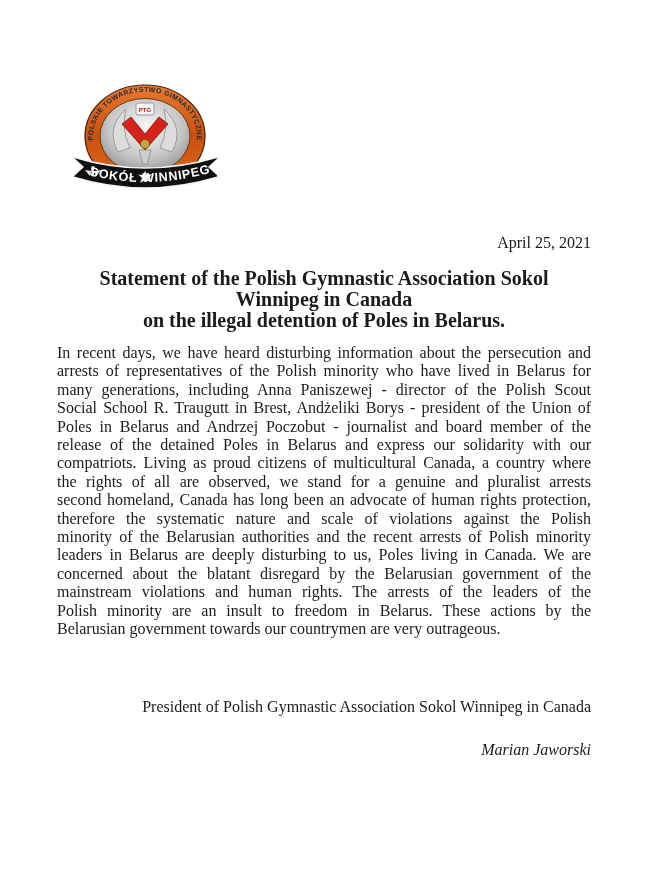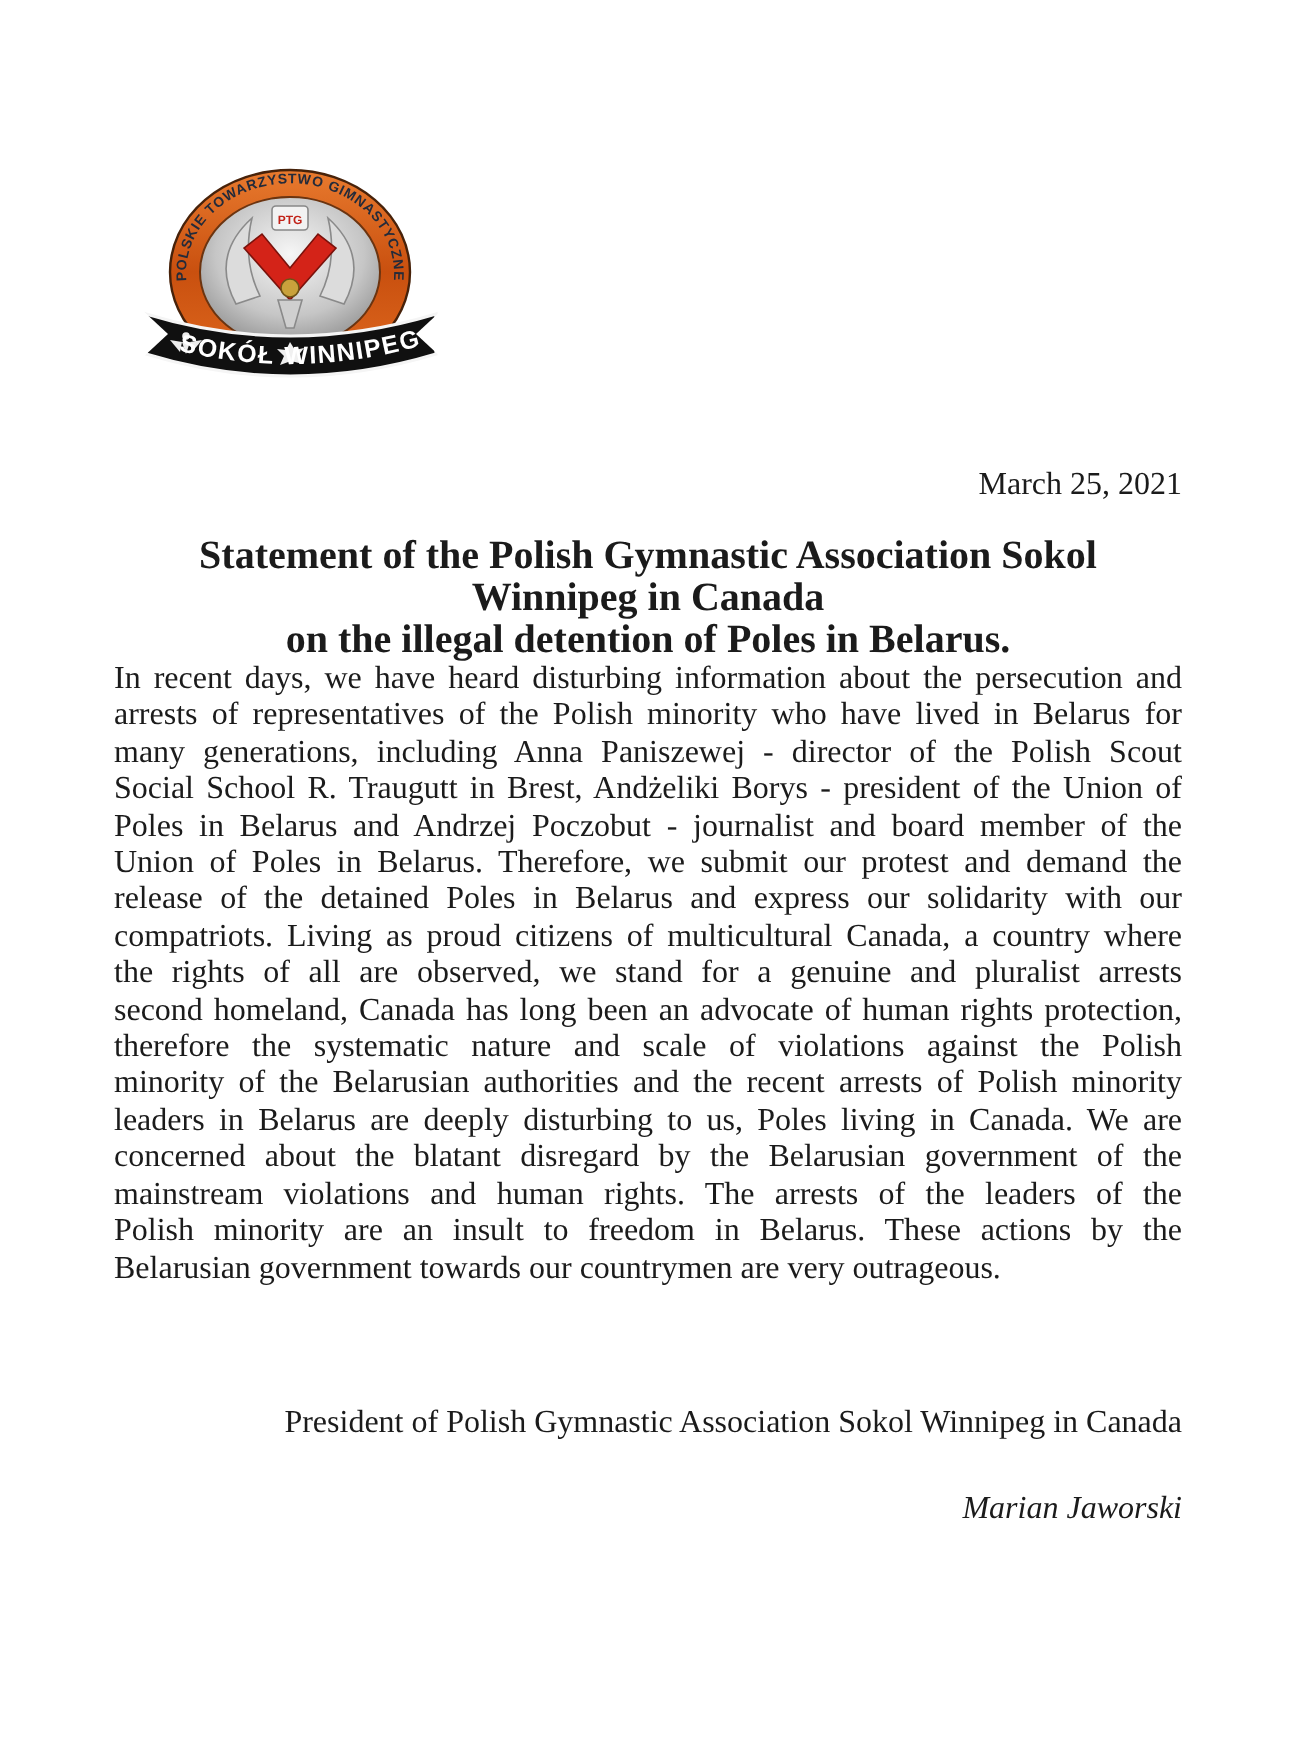--- a/index.html
+++ b/index.html
@@ -21,21 +21,21 @@
     text-align:right;
     font-size:16px; line-height:19px;
   }
   .doc-title {
     margin-top:16px;
     text-align:center;
     font-weight:bold;
     font-size:20px; line-height:21px;
   }
   .body-block {
-    margin-top:0;
+    margin-top:13px;
     font-size:16px; line-height:18.4px;
   }
   .body-block .jline {
     text-align:justify;
     text-align-last:justify;
   }
   .body-block .jline.last {
     text-align-last:left;
   }
   .role-line {
@@ -102,34 +102,33 @@
     <text font-size="12.5" font-weight="bold" fill="#ffffff" letter-spacing="0.8">
       <textPath href="#ribbonTextPath" startOffset="24%" text-anchor="middle">SOKÓŁ</textPath>
     </text>
     <text font-size="12.5" font-weight="bold" fill="#ffffff" letter-spacing="0.8">
       <textPath href="#ribbonTextPath" startOffset="76%" text-anchor="middle">WINNIPEG</textPath>
     </text>
   </g>
 </svg>
 
 <div class="content">
-  <div class="date-line">March 25, 2021</div>
+  <div class="date-line">April 25, 2021</div>
 
   <div class="doc-title">
     <div>Statement of the Polish Gymnastic Association Sokol Winnipeg in Canada</div>
     <div>on the illegal detention of Poles in Belarus.</div>
   </div>
 
   <div class="body-block">
       <div class="jline">In recent days, we have heard disturbing information about the persecution and</div>
       <div class="jline">arrests of representatives of the Polish minority who have lived in Belarus for</div>
       <div class="jline">many generations, including Anna Paniszewej - director of the Polish Scout</div>
       <div class="jline">Social School R. Traugutt in Brest, Andżeliki Borys - president of the Union of</div>
       <div class="jline">Poles in Belarus and Andrzej Poczobut - journalist and board member of the</div>
-      <div class="jline">Union of Poles in Belarus. Therefore, we submit our protest and demand the</div>
       <div class="jline">release of the detained Poles in Belarus and express our solidarity with our</div>
       <div class="jline">compatriots. Living as proud citizens of multicultural Canada, a country where</div>
       <div class="jline">the rights of all are observed, we stand for a genuine and pluralist arrests</div>
       <div class="jline">second homeland, Canada has long been an advocate of human rights protection,</div>
       <div class="jline">therefore the systematic nature and scale of violations against the Polish</div>
       <div class="jline">minority of the Belarusian authorities and the recent arrests of Polish minority</div>
       <div class="jline">leaders in Belarus are deeply disturbing to us, Poles living in Canada. We are</div>
       <div class="jline">concerned about the blatant disregard by the Belarusian government of the</div>
       <div class="jline">mainstream violations and human rights. The arrests of the leaders of the</div>
       <div class="jline">Polish minority are an insult to freedom in Belarus. These actions by the</div>

